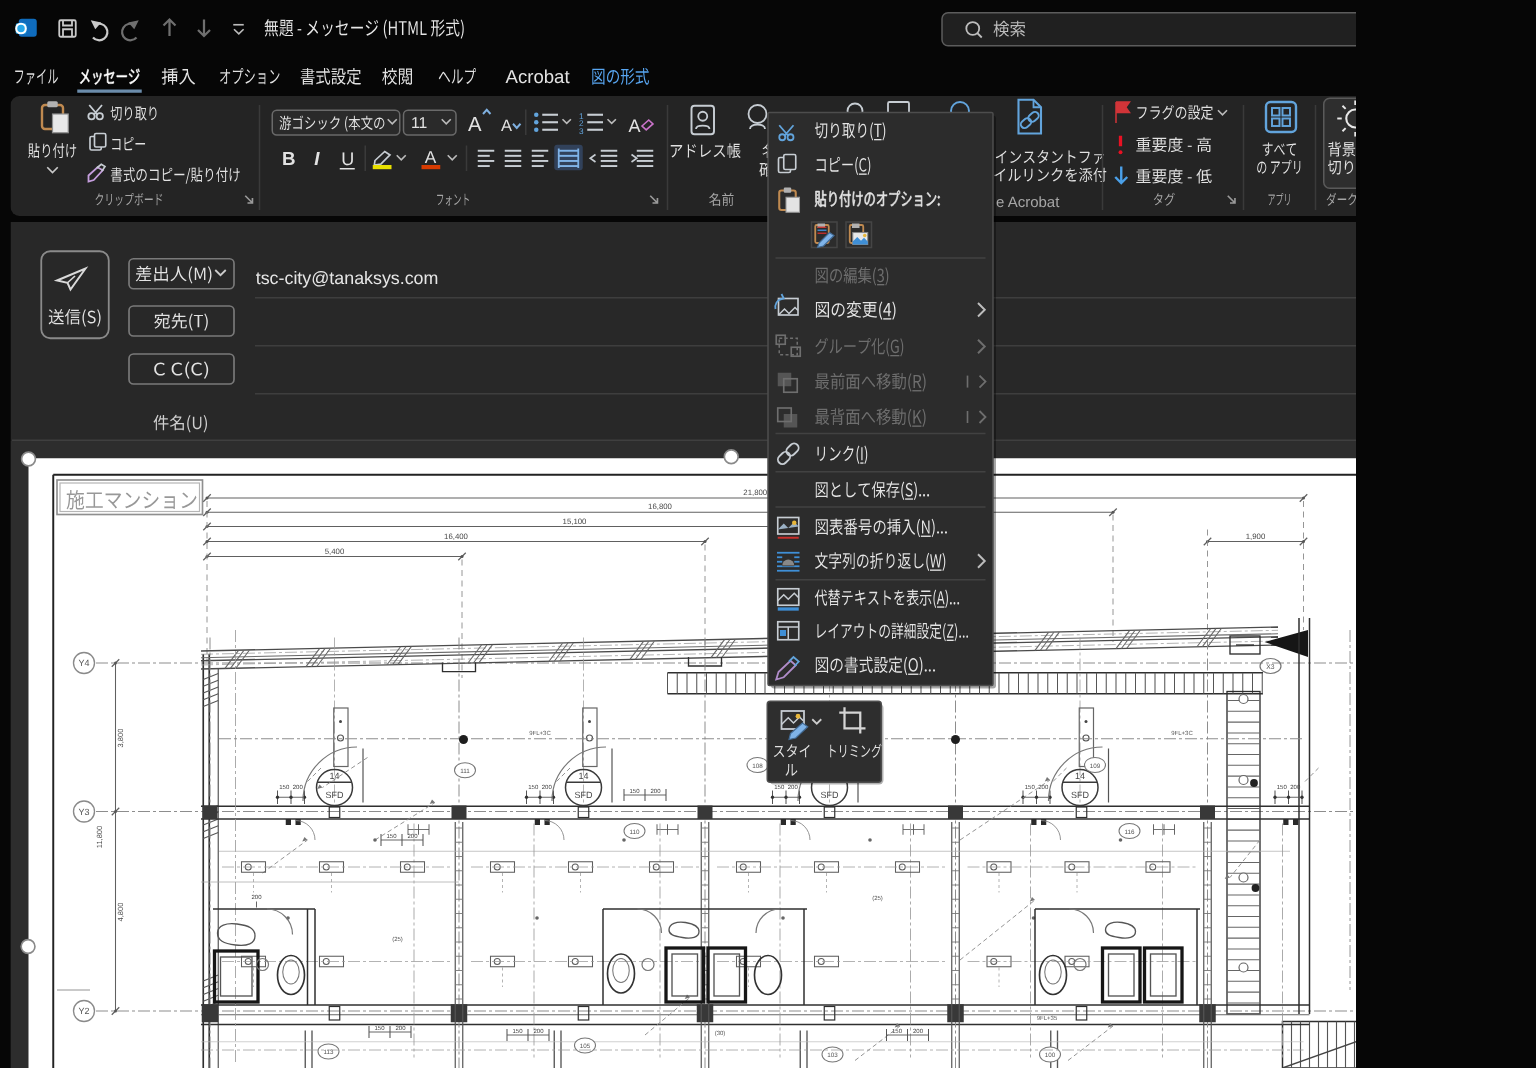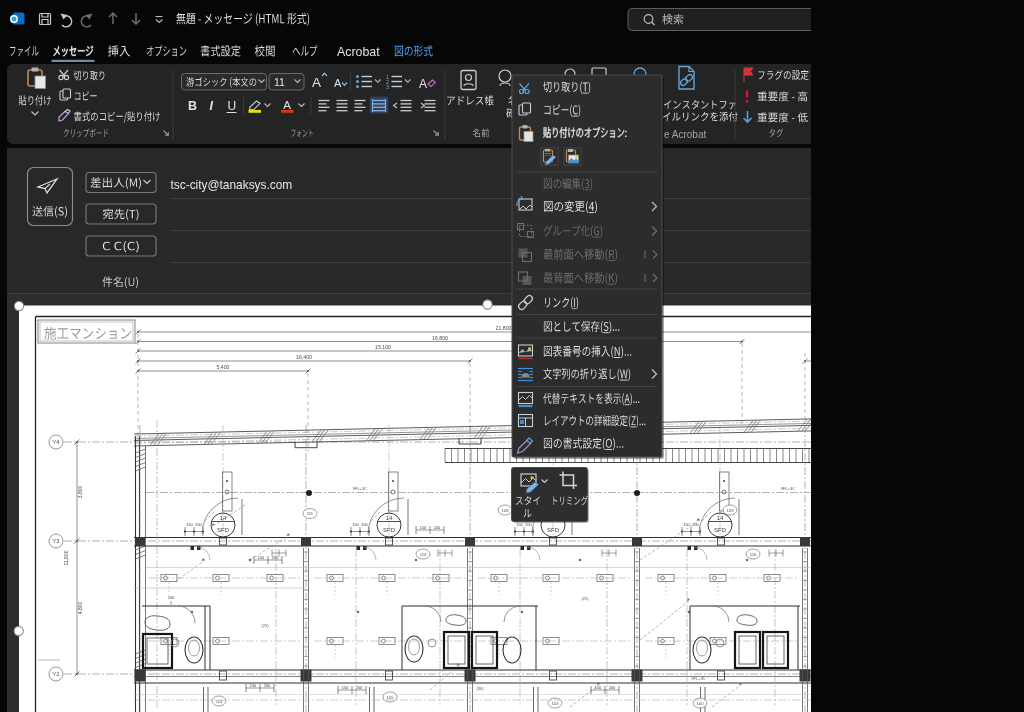--- a/index.html
+++ b/index.html
@@ -1,14 +1,14 @@
 <!DOCTYPE html>
 <html><head><meta charset="utf-8"><style>
 html,body{margin:0;padding:0;background:#060606}
-#pg{position:relative;width:811px;height:712px;overflow:hidden}
+#pg{position:relative;width:904px;height:712px;overflow:hidden}
 text{font-family:"Liberation Sans",sans-serif}
 </style></head><body>
 <div id="pg">
 <svg width="1024" height="712" viewBox="0 0 1024 712">
 <defs>
         <path id="g1" d="M26 -84 33 -82Q30 -76 26 -71Q23 -66 19 -61Q15 -56 10 -53Q10 -54 9 -55Q7 -55 6 -56Q5 -57 4 -58Q11 -63 16 -70Q22 -76 26 -84ZM22 -73H91V-66H20ZM5 -49H95V-42H5ZM7 -25H93V-18H7ZM37 -70H44V-22H37ZM19 -70H26V-21H19ZM55 -70H62V-21H55ZM74 -70H81V-21H74ZM35 -11 41 -12Q42 -8 43 -2Q44 3 44 6L37 7Q37 5 36 2Q36 -2 36 -5Q35 -8 35 -11ZM55 -11 62 -13Q63 -10 65 -6Q66 -3 67 0Q68 3 68 6L61 7Q60 4 59 -2Q57 -7 55 -11ZM75 -12 82 -14Q85 -11 88 -8Q90 -4 92 -1Q95 3 96 5L88 8Q87 5 85 2Q83 -2 80 -5Q78 -9 75 -12ZM17 -14 24 -12Q22 -7 19 -1Q16 5 12 8L5 5Q9 2 12 -3Q15 -8 17 -14Z"></path>
         <path id="g2" d="M17 -62V-54H37V-62ZM17 -74V-67H37V-74ZM11 -80H44V-48H11ZM5 -41H50V-35H5ZM49 -79H95V-73H49ZM25 -39H31V-1L25 -5ZM28 -24H48V-19H28ZM69 -78 76 -76Q75 -72 73 -69Q72 -65 70 -62L65 -63Q66 -66 67 -70Q68 -74 69 -78ZM60 -47V-40H84V-47ZM60 -35V-27H84V-35ZM60 -60V-53H84V-60ZM53 -66H91V-21H53ZM61 -20 68 -18Q64 -14 59 -10Q54 -6 50 -3Q49 -4 48 -5Q47 -5 46 -6Q45 -7 45 -8Q49 -10 54 -13Q58 -16 61 -20ZM12 -30H18Q18 -22 17 -15Q16 -8 14 -2Q12 4 8 8Q7 7 6 6Q5 4 3 3Q6 0 8 -6Q10 -11 11 -17Q11 -24 12 -30ZM16 -20Q19 -13 23 -10Q27 -6 33 -4Q39 -2 46 -1Q53 0 61 0Q63 0 66 0Q70 0 74 0Q79 0 83 0Q88 -1 91 -1Q95 -1 97 -1Q96 1 95 2Q94 4 94 6H87H61Q52 6 44 5Q36 4 30 2Q24 -1 19 -6Q15 -10 12 -18ZM75 -17 80 -20Q83 -18 86 -16Q89 -13 92 -11Q94 -9 96 -7L91 -3Q89 -6 86 -8Q84 -10 81 -13Q78 -15 75 -17Z"></path>
         <path id="g3" d="M5 -24V-31H30V-24Z"></path>
         <path id="g4" d="M81 -73Q80 -71 79 -69Q78 -67 78 -65Q76 -61 73 -55Q71 -49 67 -43Q64 -37 60 -32Q55 -26 49 -20Q43 -14 35 -8Q28 -2 18 3L11 -3Q25 -10 35 -19Q45 -27 53 -37Q59 -45 63 -53Q67 -61 70 -69Q70 -70 71 -72Q71 -74 72 -76ZM28 -61Q32 -59 36 -56Q40 -53 45 -50Q49 -47 53 -44Q57 -41 60 -39Q67 -33 74 -26Q81 -20 87 -13L81 -6Q75 -13 68 -20Q62 -26 54 -32Q51 -34 48 -37Q44 -40 40 -43Q36 -46 31 -49Q27 -52 23 -55Z"></path>
         <path id="g5" d="M48 -58Q49 -56 50 -53Q51 -50 52 -47Q54 -44 55 -41Q56 -38 56 -36L49 -33Q48 -35 47 -38Q46 -41 45 -44Q44 -48 43 -50Q42 -53 41 -55ZM85 -52Q84 -50 84 -49Q83 -48 83 -47Q81 -39 78 -31Q74 -23 69 -16Q62 -8 53 -2Q45 4 36 7L30 1Q35 -1 41 -4Q47 -7 53 -11Q58 -15 62 -20Q66 -25 69 -30Q71 -36 73 -42Q75 -48 76 -55ZM25 -53Q26 -51 27 -48Q28 -45 30 -42Q31 -38 32 -35Q33 -32 34 -30L27 -27Q26 -29 25 -32Q24 -36 22 -39Q21 -43 20 -46Q18 -48 18 -50Z"></path>

